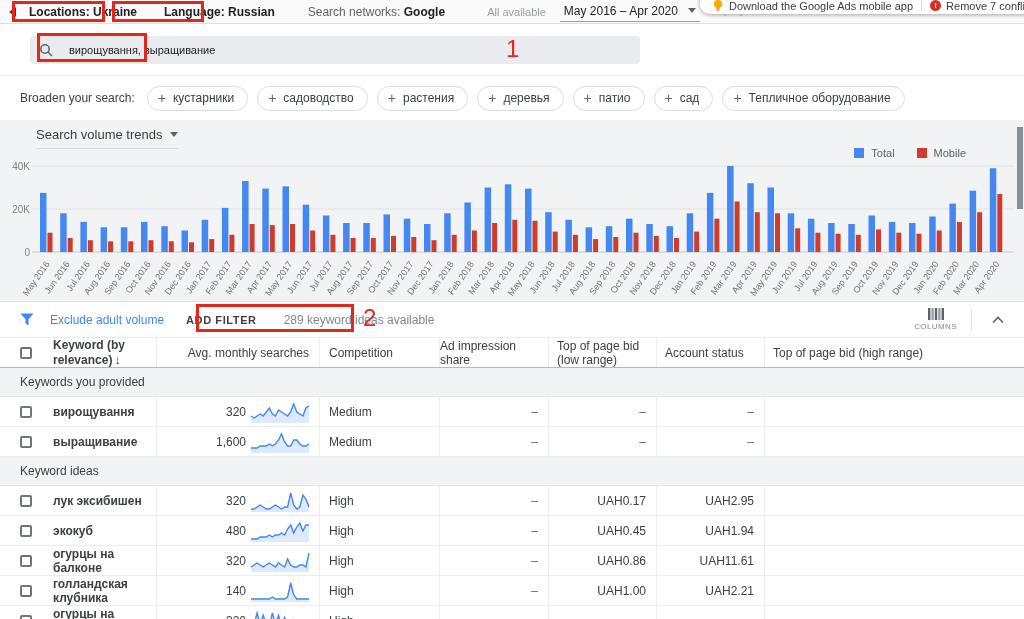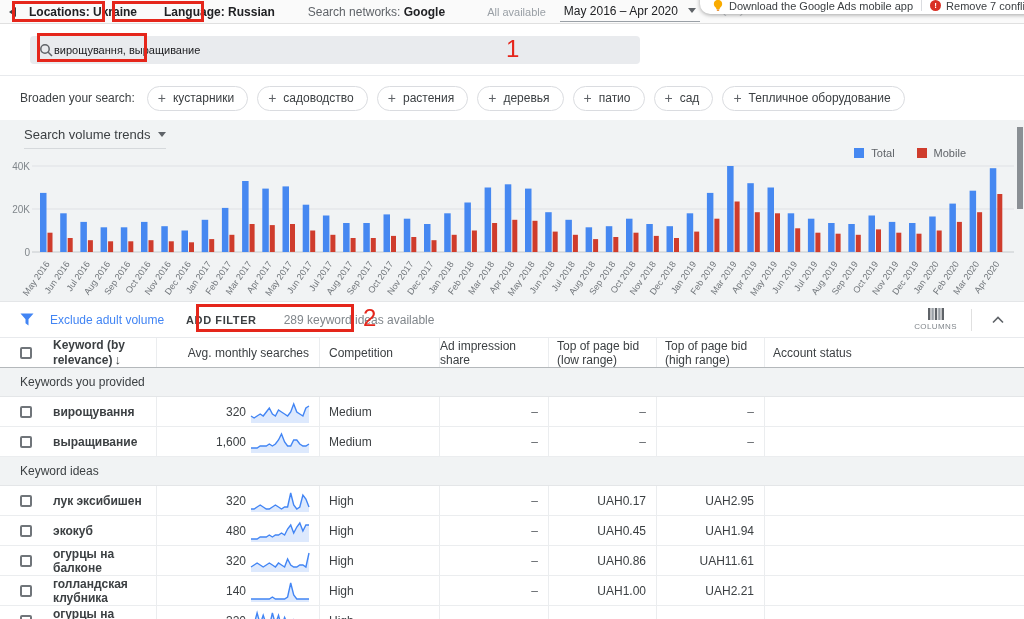--- a/index.html
+++ b/index.html
@@ -22,31 +22,31 @@
 
   
   .notif { position:absolute; top:-13px; left:700px; width:430px; height:27px; background:#fff; border-radius:10px; box-shadow:0 1px 4px rgba(0,0,0,.35); display:flex; align-items:flex-end; padding:0 8px 2px 12px; z-index:40; font-size:11px; color:#3c4043; white-space:nowrap; }
   .notif .txt { margin:0 8px 0 5px; }
   .notif .divider { width:1px; height:11px; background:#dadce0; margin:0 8px 1px 0; }
   .err-icon { width:11px; height:11px; border-radius:50%; background:#d93025; color:#fff; font-size:8px; font-weight:700; text-align:center; line-height:11px; margin:0 0 1px 0; }
 
   
   .search-row { height:52px; display:flex; align-items:center; padding-left:30px; border-bottom:1px solid #e8eaed; background:#fff; }
   .search-pill { width:610px; height:28px; background:#e9ebee; border-radius:4px; display:flex; align-items:center; padding-left:9px; }
-  .search-pill input { border:none; background:transparent; outline:none; font-family:"Liberation Sans",sans-serif; font-size:11px; color:#202124; margin-left:1px; width:300px; }
+  .search-pill input { border:none; background:transparent; outline:none; font-family:"Liberation Sans",sans-serif; font-size:11px; color:#202124; margin-left:16px; width:300px; }
 
   
   .chips-row { height:44px; display:flex; align-items:center; padding-left:20px; background:#fff; }
   .chips-label { color:#3c4043; margin-right:12px; }
   .chip { display:flex; align-items:center; gap:7px; height:25px; border:1px solid #dadce0; border-radius:13px; background:#fff; padding:0 13px 0 10px; margin-right:9px; color:#3c4043; font-size:12px; cursor:pointer; }
   .chip .plus { color:#5f6368; font-size:14px; font-weight:400; line-height:1; }
 
   
   .chart-section { position:relative; height:182px; background:#f1f3f4; border-bottom:1px solid #e4e6e8; }
-  .chart-header { position:absolute; left:24px; top:7px; display:flex; align-items:center; gap:8px; font-size:13px; color:#3c4043; padding-bottom:6px; border-bottom:1px solid #d6d9dc; cursor:pointer; }
+  .chart-header { position:absolute; left:36px; top:7px; display:flex; align-items:center; gap:8px; font-size:13px; color:#3c4043; padding-bottom:6px; border-bottom:1px solid #d6d9dc; cursor:pointer; }
   .legend { position:absolute; right:58px; top:27px; display:flex; align-items:center; gap:22px; font-size:11px; color:#5f6368; }
   .legend .item { display:flex; align-items:center; gap:7px; }
   .legend .swatch { width:10px; height:10px; }
   #trend-svg { position:absolute; left:0; top:36px; }
 
   
   .scrollbar-thumb { position:absolute; right:1px; top:127px; width:6px; height:82px; background:#8a8f94; z-index:30; }
 
   
   .filter-row { position:relative; height:36px; background:#fff; border-bottom:1px solid #e8eaed; display:flex; align-items:center; }
@@ -357,22 +357,22 @@
   <div class="tbl">
     <div class="trow thead">
       <div class="c-kw">
         <span class="cb"></span>
         <span><span>Keyword (by relevance)</span><span class="sort-arrow">↓</span></span>
       </div>
       <div class="c-right">Avg. monthly searches</div>
       <div class="c-comp">Competition</div>
       <div class="c-right">Ad impression share</div>
       <div class="c-left">Top of page bid (low range)</div>
+      <div class="c-left">Account status</div>
       <div class="c-left">Top of page bid (high range)</div>
-      <div class="c-left">Account status</div>
     </div>
 
     <div class="section-row">Keywords you provided</div>
 
     <div class="trow drow">
       <div class="c-kw">
           <span class="cb"></span>
           <span>вирощування</span>
         </div>
       <div class="c-num">

